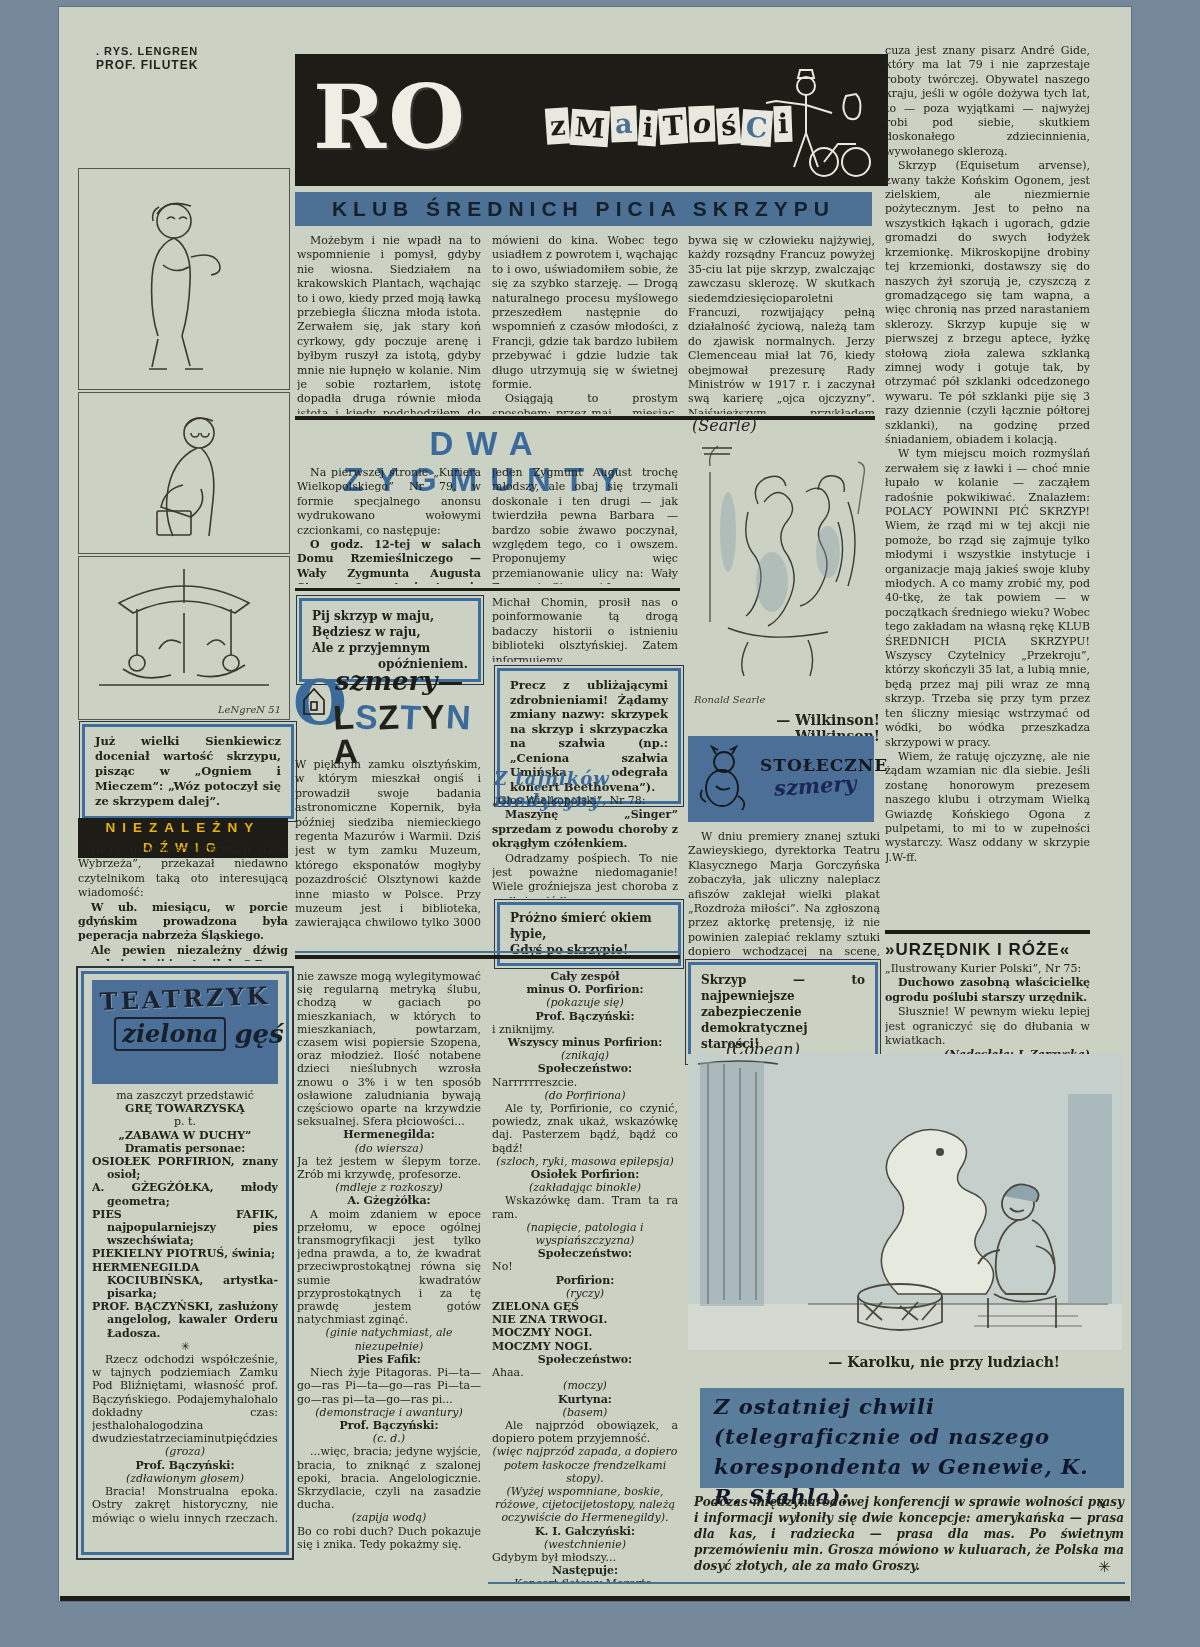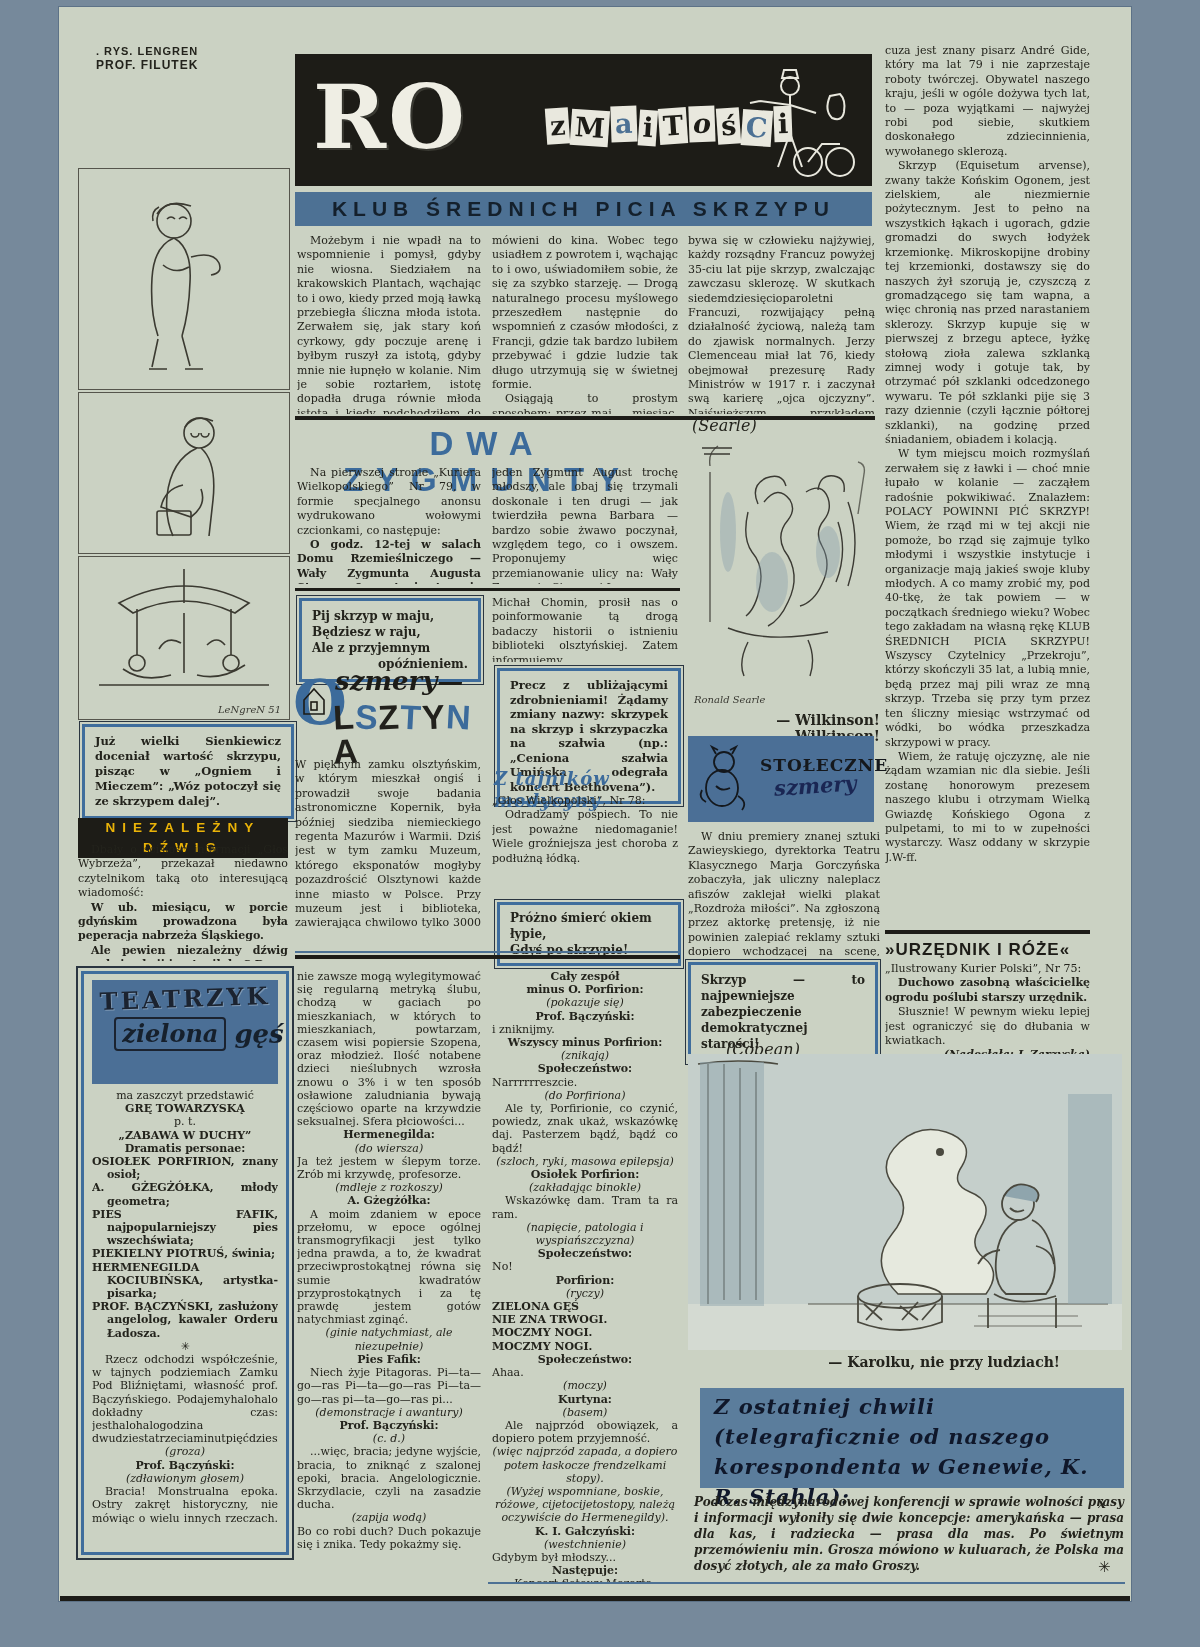--- a/index.html
+++ b/index.html
@@ -175,21 +175,21 @@
         <div class="ln ast">✳</div>
         <div class="ln b">Rzecz odchodzi współcześnie, w tajnych podziemiach Zamku Pod Bliźniętami, własność prof. Bączyńskiego. Podajemyhalohalo dokładny czas: jesthalohalogodzina dwudziestatrzeciaminutpięćdziesiątosiem!</div>
         <div class="ln d">(groza)</div>
         <div class="ln n">Prof. Bączyński:</div>
         <div class="ln d">(zdławionym głosem)</div>
         <div class="ln b">Bracia! Monstrualna epoka. Ostry zakręt historyczny, nie mówiąc o wielu innych rzeczach. Rozpusta szerzy się. Transmogryfikacja pogłębia się.</div>
       </div>
   </div>
 </div>
 
-<div class="abs masthead" style="left:295px;top:54px;width:577px;height:132px;">
+<div class="abs masthead" style="left:295px;top:54px;width:577px;height:132px;padding-left:16px;">
   <div class="ro abs" style="left:18px;top:4px;">RO</div>
   <div class="strip"><span class="tile dark">z</span><span class="tile dark">M</span><span class="tile blue">a</span><span class="tile dark">i</span><span class="tile dark">T</span><span class="tile dark scr">o</span><span class="tile dark">ś</span><span class="tile blue">C</span><span class="tile dark">i</span></div>
   <svg class="abs" style="right:10px;top:6px;" width="150" height="120" viewBox="0 0 150 120">
     <g fill="none" stroke="#e8e7dd" stroke-width="2">
       <circle cx="78" cy="26" r="9"></circle>
       <path d="M70 18 h16 l-2 -8 h-12 z"></path>
       <path d="M78 35 v38 M78 45 l-30 -4 M48 41 l-10 2"></path>
       <path d="M78 45 l26 8"></path>
       <path d="M118 36 q-6 14 2 22 q10 4 12 -6 q2 -12 -4 -18 z"></path>
       <path d="M78 73 l-12 34 M78 73 l12 34"></path>
@@ -257,20 +257,21 @@
       <path d="M3 14 L13 3 L23 14 v14 h-20 z"></path>
         <rect x="10" y="16" width="6" height="8"></rect>
     </g>
   </svg>
 </div>
 <div class="abs bodytext" style="left:295px;top:758px;width:186px;height:174px;overflow:hidden;">W pięknym zamku olsztyńskim, w którym mieszkał ongiś i prowadził swoje badania astronomiczne Kopernik, była później siedziba niemieckiego regenta Mazurów i Warmii. Dziś jest w tym zamku Muzeum, którego eksponatów mogłyby pozazdrościć Olsztynowi każde inne miasto w Polsce. Przy muzeum jest i biblioteka, zawierająca chwilowo tylko 3000 tomów, ale b. cennych, jedynych w kraju, jeśli chodzi o poniektóre wiadomości z prehistorii i historii sztuki b. Prus Wschodnich. Ale za mało ludzi wie o tym! Kierownik biblioteki, p.</div>
 
 <div class="abs scriptblue" style="left:494px;top:768px;width:186px;">Z tajników medycyny</div>
 <div class="abs bodytext" style="left:492px;top:794px;width:186px;height:104px;overflow:hidden;">
     <div class="ln p0">„Głos Wielkopolski”, Nr 78:</div>
+    <div class="ln bb">Maszynę „Singer” sprzedam z powodu choroby z okrągłym czółenkiem.</div>
     <div class="ln b">Odradzamy pośpiech. To nie jest poważne niedomaganie! Wiele groźniejsza jest choroba z podłużną łódką.</div>
   </div>
 
 <div class="abs bluebox" style="left:497px;top:902px;width:158px;padding:5px 10px;">
   <div class="boxlines">
     <div>Próżno śmierć okiem łypie,</div>
     <div>Gdyś po skrzypie!</div>
   </div>
 </div>
 

